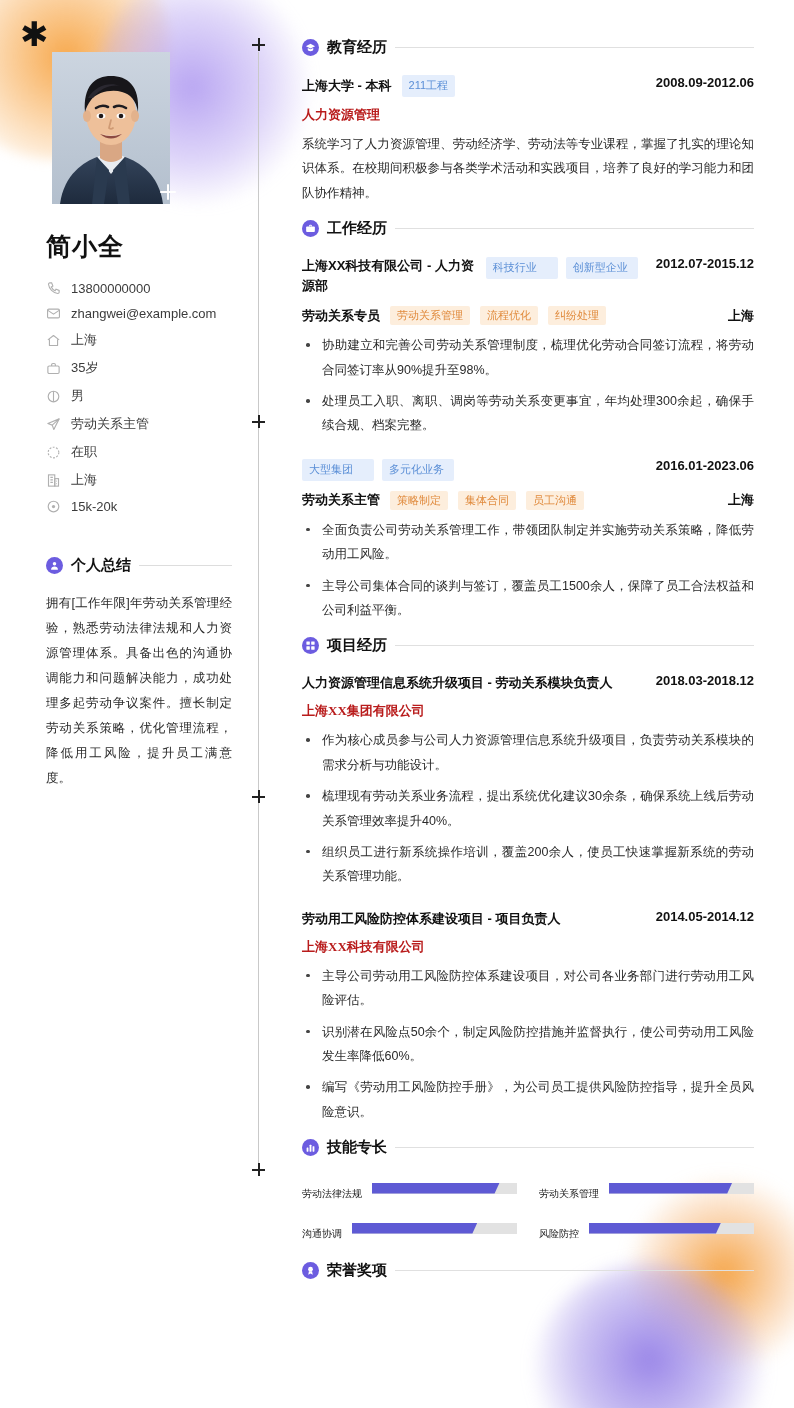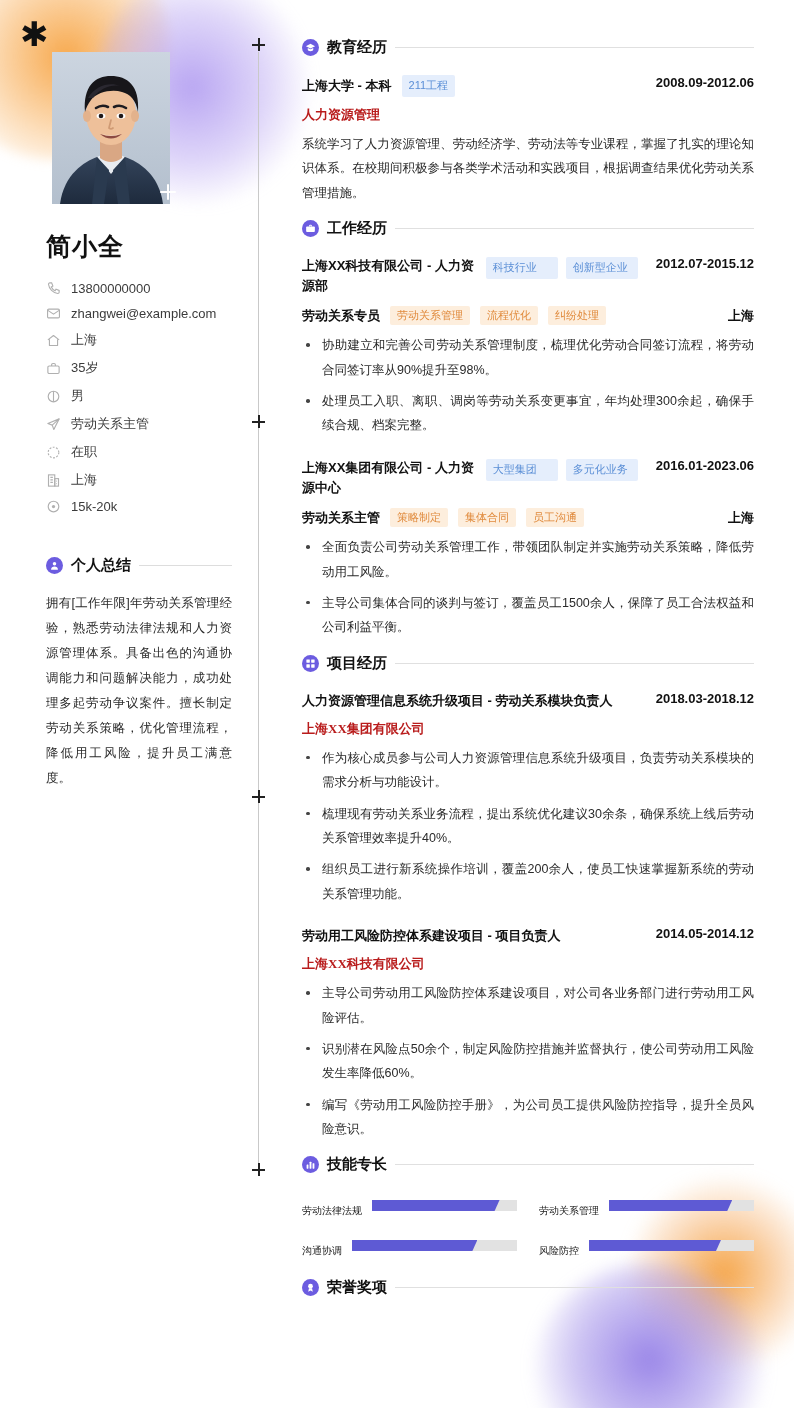--- a/index.html
+++ b/index.html
@@ -343,21 +343,21 @@
 
       <div class="entry">
         <div class="entry-top">
           <div class="edu-line">
             <span class="entry-title">上海大学 - 本科</span>
             <span class="tag-blue" style="width:auto">211工程</span>
           </div>
           <span class="entry-date">2008.09-2012.06</span>
         </div>
         <div class="entry-sub">人力资源管理</div>
-        <p class="desc">系统学习了人力资源管理、劳动经济学、劳动法等专业课程，掌握了扎实的理论知识体系。在校期间积极参与各类学术活动和实践项目，根据调查结果优化劳动关系管理措施。</p>
+        <p class="desc">系统学习了人力资源管理、劳动经济学、劳动法等专业课程，掌握了扎实的理论知识体系。在校期间积极参与各类学术活动和实践项目，培养了良好的学习能力和团队协作精神。</p>
       </div>
     </section>
 
     <section class="section">
       <div class="sec-header">
         <span class="cic">
           <svg viewBox="0 0 24 24" fill="#fff">
               <rect x="2.5" y="7.5" width="19" height="12" rx="2"></rect>
               <path d="M9 7.5V6a2 2 0 012-2h2a2 2 0 012 2v1.5h-2V6h-2v1.5z"></path>
             </svg>
@@ -385,23 +385,20 @@
           <span class="role-loc">上海</span>
         </div>
         <ul class="bullets">
           <li>协助建立和完善公司劳动关系管理制度，梳理优化劳动合同签订流程，将劳动合同签订率从90%提升至98%。</li>
           <li>处理员工入职、离职、调岗等劳动关系变更事宜，年均处理300余起，确保手续合规、档案完整。</li>
         </ul>
       </div>
 
       <div class="entry">
         <div class="entry-top">
-          <div class="org-col">
-            <span class="entry-title">上海XX集团有限公司 - 人力资源中心</span>
-          </div>
           <div class="tagwrap">
             <span class="tag-blue">大型集团</span>
             <span class="tag-blue">多元化业务</span>
           </div>
           <span class="entry-date">2016.01-2023.06</span>
         </div>
         <div class="role-row">
           <span class="role-name">劳动关系主管</span>
           <span class="tag-orange">策略制定</span>
           <span class="tag-orange">集体合同</span>

